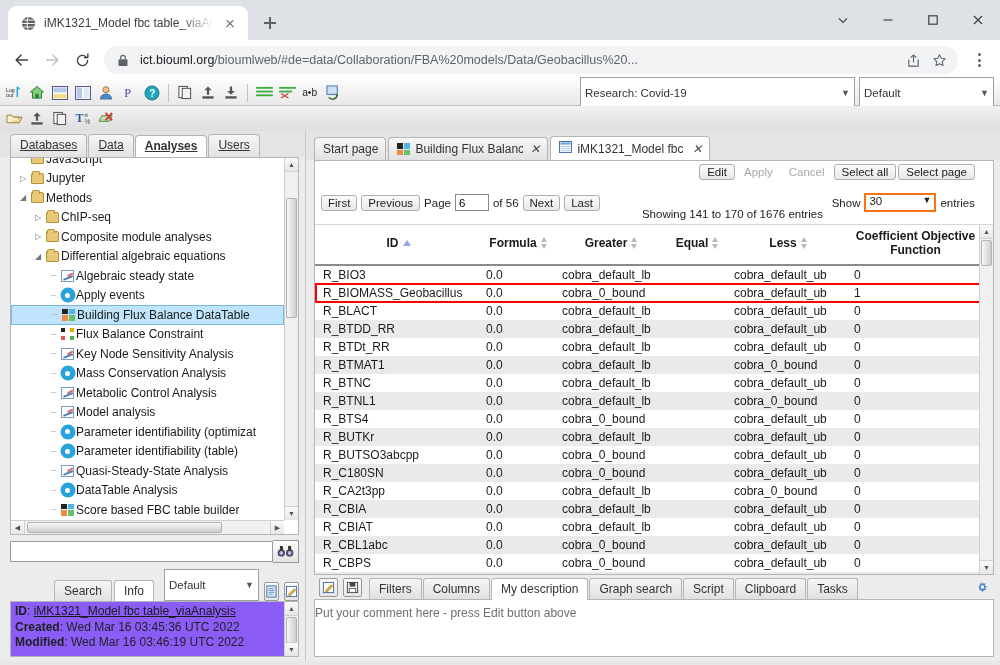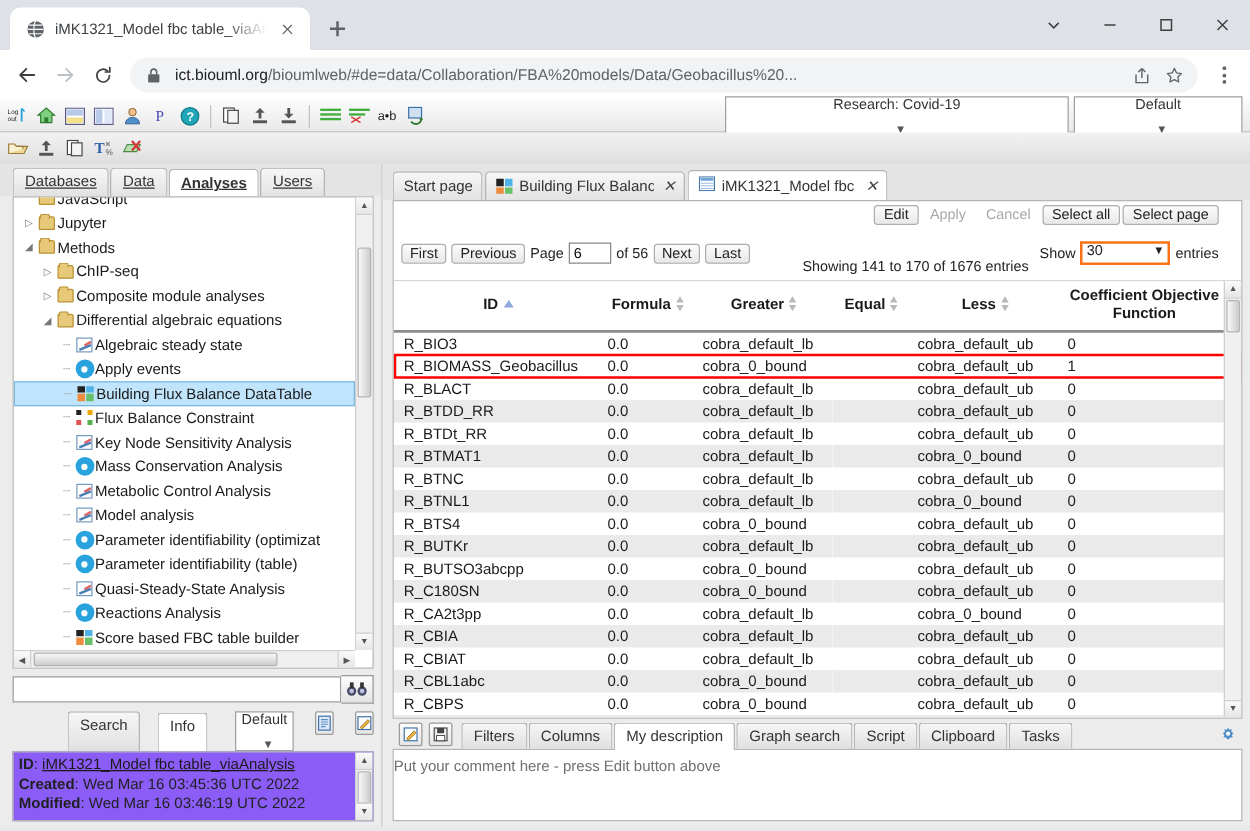--- a/index.html
+++ b/index.html
@@ -65,21 +65,21 @@
   }
   .tbtn {
     width:20px; height:20px; border:1px solid transparent; border-radius:3px;
     display:flex; align-items:center; justify-content:center; cursor:pointer; background:transparent;
     font-size:11px; position:relative;
   }
   .tsep { width:1px; height:18px; background:#c2c2c2; margin:0 3px; }
   .research-wrap { margin-left:auto; display:flex; gap:4px; align-items:center; padding-right:2px; }
   .sel {
     height:32px; border:1px solid #a0a0a0; background:#fff; font-size:11.5px; color:#333;
-    display:flex; align-items:center; padding:0 4px; position:relative; cursor:pointer;flex-direction:column;
+    display:flex; align-items:center; padding:0 4px; position:relative; cursor:pointer;
   }
   .sel .lbl { flex:1; white-space:nowrap; overflow:hidden; }
   .sel .arrow { margin-left:6px; color:#555; font-size:9px; }
 
   
   .app-toolbar2 {
     height:25px; display:flex; align-items:center; gap:3px; padding:0 4px;
     background:linear-gradient(#f2f2f2,#dedede); position:relative;
   }
 
@@ -141,21 +141,21 @@
   
   .tree-search { display:flex; align-items:center; gap:0; padding:5px 6px 4px 10px; }
   .tree-search input {
     flex:1; height:21px; border:1px solid #9a9a9a; background:#fff; font-size:12px;
     font-family:"Liberation Sans", sans-serif; padding:0 4px; outline:none; min-width:0;
   }
   .binoc-btn { width:26px; height:23px; border:1px solid #9a9a9a; border-left:none; background:linear-gradient(#fdfdfd,#e4e4e4); display:flex; align-items:center; justify-content:center; cursor:pointer; }
 
   
   .info-panel { height:88px; margin:2px 6px 4px 10px; display:flex; flex-direction:column; min-height:0; }
-  .info-tabsrow { display:flex; gap:14px;padding-left:44px; }
+  .info-tabsrow { display:flex; align-items:flex-end; gap:2px;padding-left:44px; }
   .itab {
     padding:3px 9px 3px; font-size:12px; color:#333; cursor:pointer;
     background:linear-gradient(#f6f6f6,#e0e0e0); border:1px solid #b5b5b5; border-bottom:none; border-radius:3px 3px 0 0;
   }
   .itab.active { background:#fff; position:relative; top:1px; padding-bottom:4px; }
   .info-combo { margin-left:8px; width:125px; }
   .ibtn { width:19px; height:19px; border:1px solid #9a9a9a; background:linear-gradient(#fdfdfd,#e6e6e6); display:flex; align-items:center; justify-content:center; margin-left:3px; cursor:pointer; border-radius:2px; }
   .info-body { flex:1; background:#8b5cf6; border:1px solid #b5b5b5; position:relative; overflow:hidden; padding:2px 4px; font-size:12px; line-height:15.5px; }
   .info-body b { font-weight:bold; }
   .info-link { color:#1a1a1a; text-decoration:underline; cursor:pointer; }
@@ -588,21 +588,21 @@
                 <span class="ticon">
                   <span class="g-chart"></span>
                 </span>
                 <span class="tlabel">Quasi-Steady-State Analysis</span>
               </div>
               <div class="tnode" style="padding-left:36px">
                 <span class="dots">┄</span>
                 <span class="ticon">
                   <span class="g-gear"></span>
                 </span>
-                <span class="tlabel">Reactions Analysis</span>
+                <span class="tlabel">DataTable Analysis</span>
               </div>
               <div class="tnode" style="padding-left:36px">
                 <span class="dots">┄</span>
                 <span class="ticon">
                   <span class="g-fbc">
                     <i></i>
                     <i></i>
                     <i></i>
                     <i></i>
                   </span>

